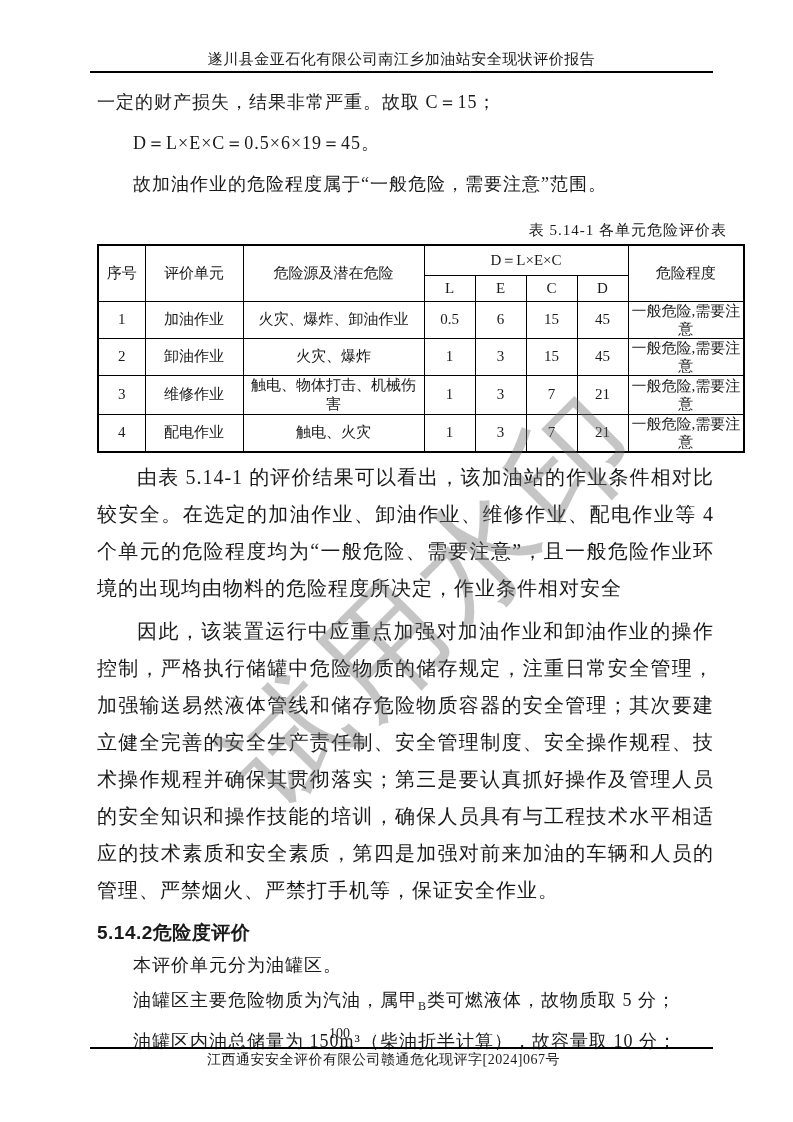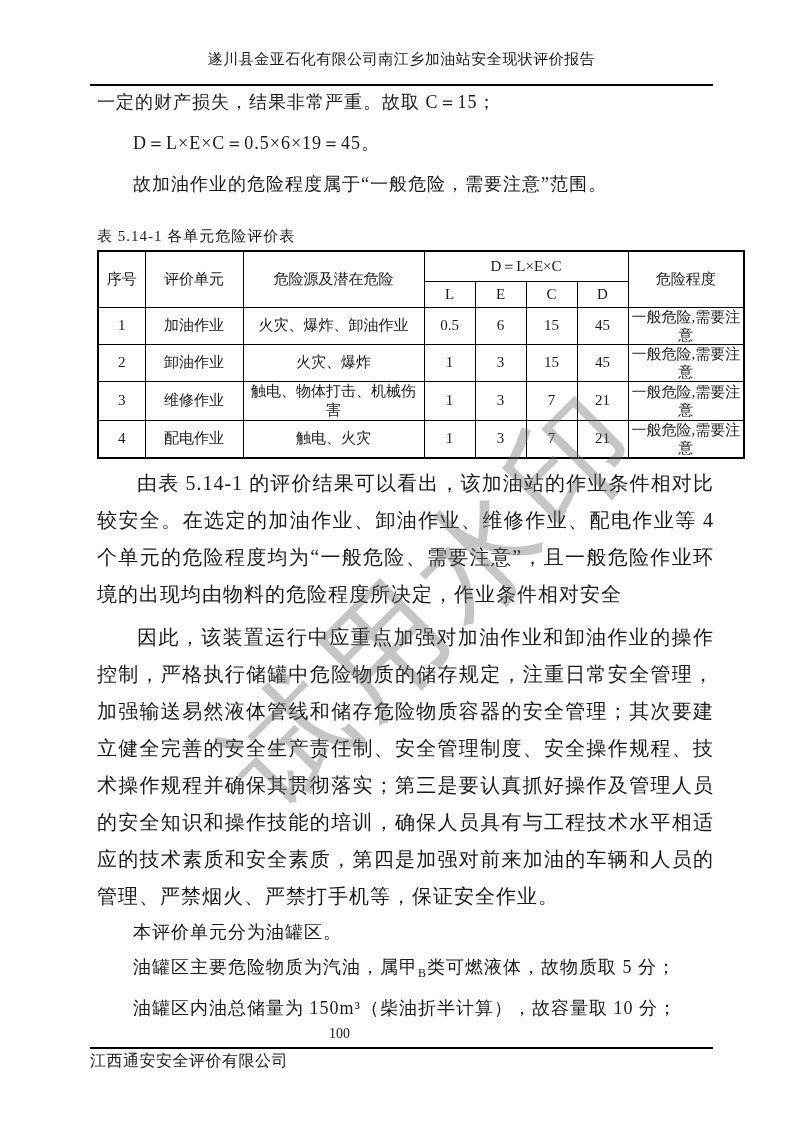--- a/index.html
+++ b/index.html
@@ -15,40 +15,40 @@
   }
   
   .header {
     position: absolute;
     top: 0; left: 90px; width: 623px;
     padding-top: 50px;
     text-align: center;
     font-size: 15px;
     letter-spacing: 0.5px;
     border-bottom: 2px solid #000;
-    padding-bottom: 15px;
+    padding-bottom: 2px;
   }
   
   .content {
     position: absolute;
     top: 82px; left: 97px; width: 617px;
   }
   .intro {
     font-size: 18px;
     line-height: 41px;
     letter-spacing: 1px;
     white-space: nowrap;
   }
   .indent { text-indent: 2em; }
   .caption {
     width: 630px;
-    text-align: left;
+    text-align: right;
     font-size: 15px;
     line-height: 26px;
-    margin-top: 18px;
+    margin-top: 12px;
     letter-spacing: 1px;
   }
   
   table.risk {
     width: 648px;
     border-collapse: collapse;
     border: 2px solid #000;
     table-layout: fixed;
     margin-top: 1px;
   }
@@ -118,24 +118,24 @@
     text-align: center;
     font-size: 14px;
   }
   .footline {
     position: absolute;
     top: 1047px; left: 90px; width: 623px;
     border-top: 2px solid #000;
   }
   .footrow {
     position: absolute;
-    top: 1051px; left: 90px; width: 623px;
+    top: 1051px; left: 72px; width: 623px;
     display: flex;
-    justify-content: space-between;
-    font-size: 16px;
+    justify-content: center;
+    font-size: 14px;
     letter-spacing: 0.5px;
   }
 </style>
 </head>
 <body>
 
 <div class="page">
 
   <div class="header">
     <span>遂川县金亚石化有限公司南江乡加油站安全现状评价报告</span>
@@ -203,28 +203,30 @@
         <td>7</td>
         <td>21</td>
         <td class="deg">一般危险,需要注意</td>
       </tr>
     </tbody>
       </table>
 
     <p class="para">由表 5.14-1 的评价结果可以看出，该加油站的作业条件相对比较安全。在选定的加油作业、卸油作业、维修作业、配电作业等 4 个单元的危险程度均为“一般危险、需要注意”，且一般危险作业环境的出现均由物料的危险程度所决定，作业条件相对安全</p>
     <p class="para">因此，该装置运行中应重点加强对加油作业和卸油作业的操作控制，严格执行储罐中危险物质的储存规定，注重日常安全管理，加强输送易然液体管线和储存危险物质容器的安全管理；其次要建立健全完善的安全生产责任制、安全管理制度、安全操作规程、技术操作规程并确保其贯彻落实；第三是要认真抓好操作及管理人员的安全知识和操作技能的培训，确保人员具有与工程技术水平相适应的技术素质和安全素质，第四是加强对前来加油的车辆和人员的管理、严禁烟火、严禁打手机等，保证安全作业。</p>
 
+    <h3 class="sec-heading">5.14.2危险度评价</h3>
 
     <p class="sline"><span>本评价单元分为油罐区。</span></p>
     <p class="sline"><span>油罐区主要危险物质为汽油，属甲</span><sub>B</sub><span>类可燃液体，故物质取 5 分；</span></p>
     <p class="sline"><span>油罐区内油总储量为 150m³（柴油折半计算），故容量取 10 分；</span></p>
 
   </div>
 
   <div class="watermark">试用水印</div>
 
   <div class="pageno">100</div>
   <div class="footline"></div>
   <div class="footrow">
     <span>江西通安安全评价有限公司</span>
+    <span>赣通危化现评字[2024]067号</span>
   </div>
 
 </div>
 
 </body></html>

